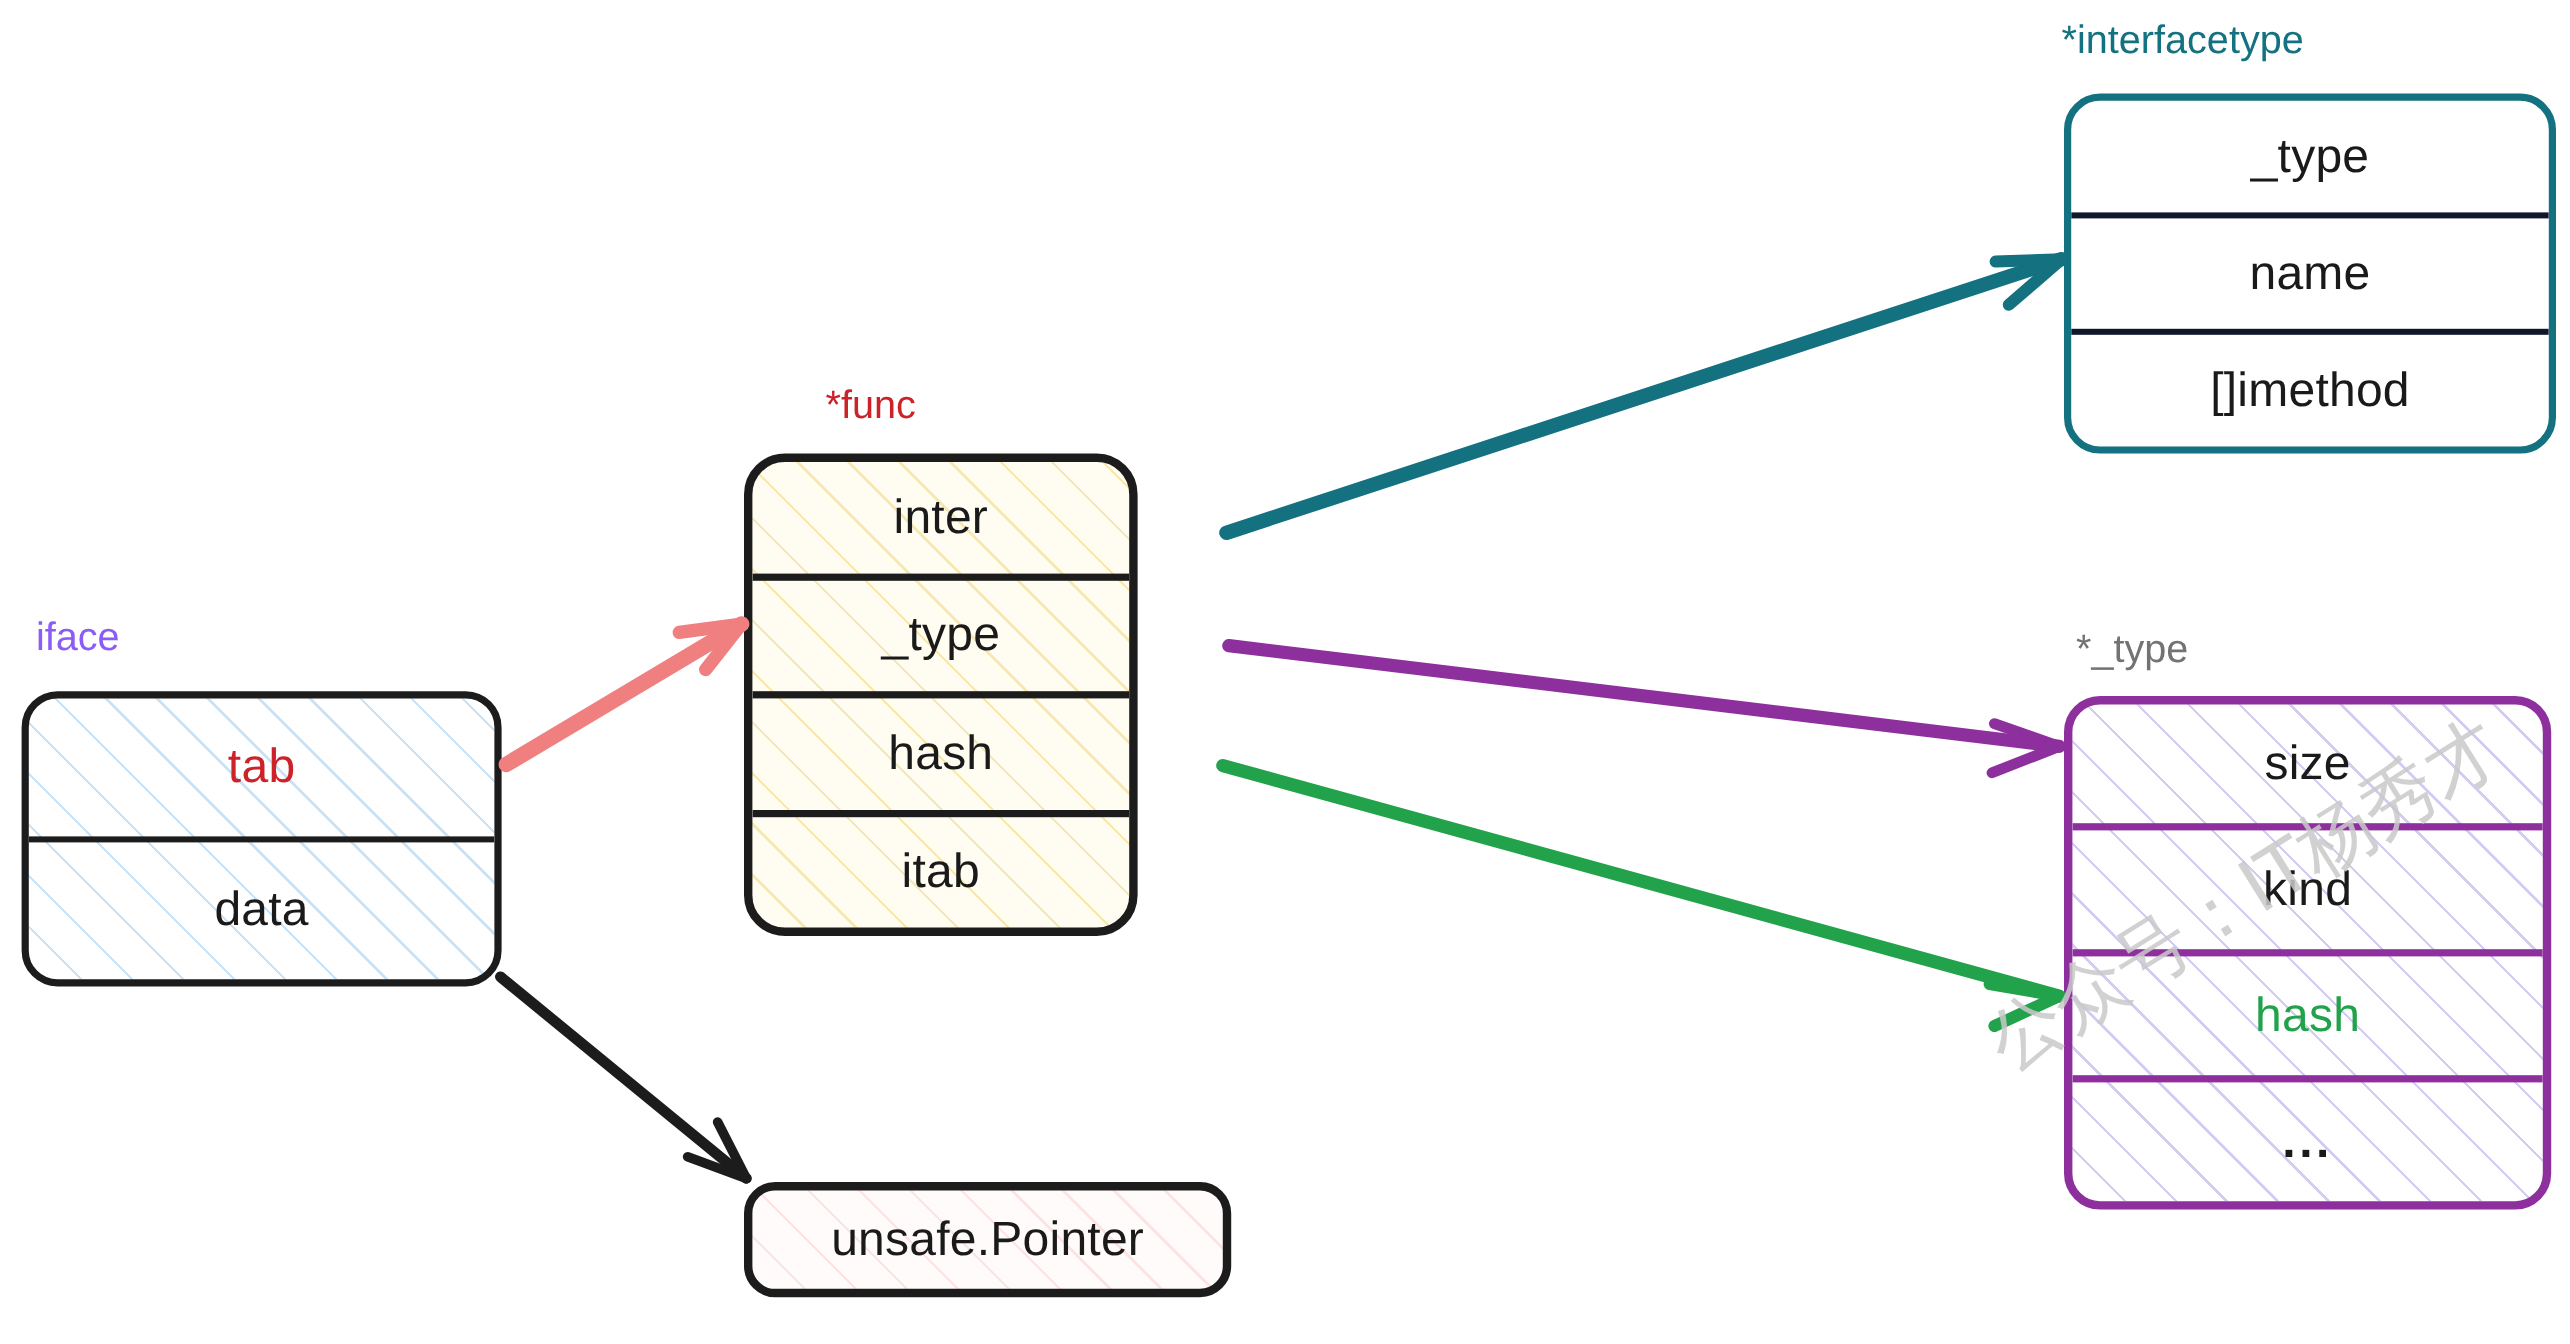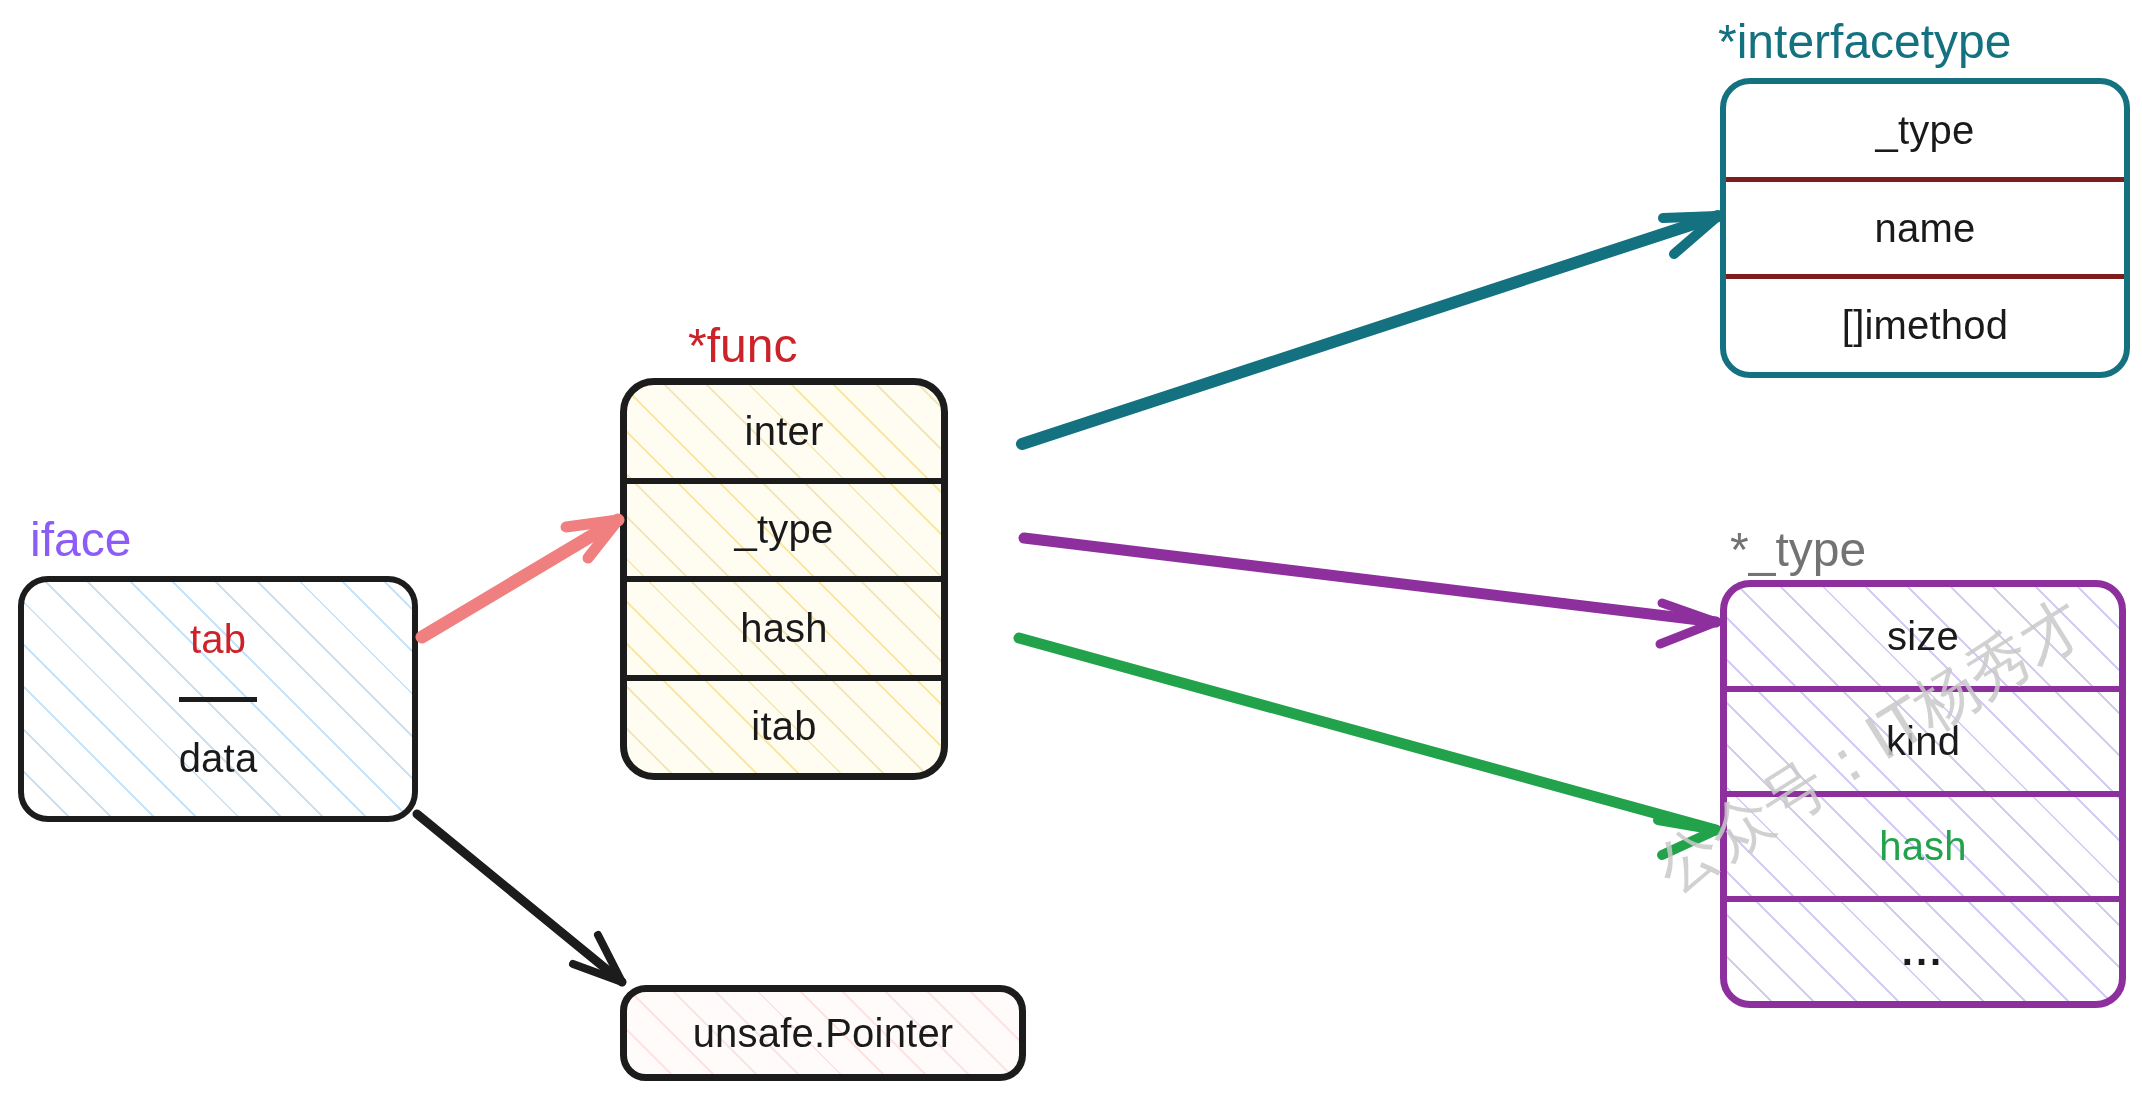--- a/index.html
+++ b/index.html
@@ -37,38 +37,37 @@
     z-index: 3;
     font-size: 40px;
     letter-spacing: 0.2px;
     color: #1a1a1a;
     white-space: nowrap;
   }
 
   
   .box-caption {
     position: absolute;
-    font-size: 48px;
+    font-size: 33px;
     white-space: nowrap;
     z-index: 6;
   }
 
   
   #iface-box {
     left: 18px;  top: 576px;  width: 400px; height: 246px;
     border: 6px solid #1c1c1c;
     background-color: #ffffff;
     background-image: repeating-linear-gradient(
         45deg,
         rgba(200,225,245,0.95) 0px,
         rgba(200,225,245,0.95) 2px,
         rgba(255,255,255,0) 2px,
         rgba(255,255,255,0) 30px);
     border-radius: 30px;
-    align-items: center;
   }
   #iface-box .row { flex: 1 1 0; }
   #iface-box .row + .row { border-top: 5px solid #1c1c1c; }
 
   #itab-box {
     left: 620px; top: 378px; width: 328px; height: 402px;
     border: 7px solid #1c1c1c;
     background-color: #fffdf2;
     background-image: repeating-linear-gradient(
         45deg,
@@ -81,21 +80,21 @@
   #itab-box .row { flex: 1 1 0; }
   #itab-box .row + .row { border-top: 6px solid #1c1c1c; }
 
   #interfacetype-box {
     left: 1720px; top: 78px; width: 410px; height: 300px;
     border: 6px solid #137180;
     background: #ffffff;
     border-radius: 30px;
   }
   #interfacetype-box .row { flex: 1 1 0; }
-  #interfacetype-box .row + .row { border-top: 5px solid #7f1d1d; }
+  #interfacetype-box .row + .row { border-top: 5px solid #0f172a; }
 
   #type-box {
     left: 1720px; top: 580px; width: 406px; height: 428px;
     border: 7px solid #8e2f9e;
     background-color: #ffffff;
     background-image: repeating-linear-gradient(
         45deg,
         rgba(205,195,240,0.85) 0px,
         rgba(205,195,240,0.85) 2px,
         rgba(255,255,255,0) 2px,

